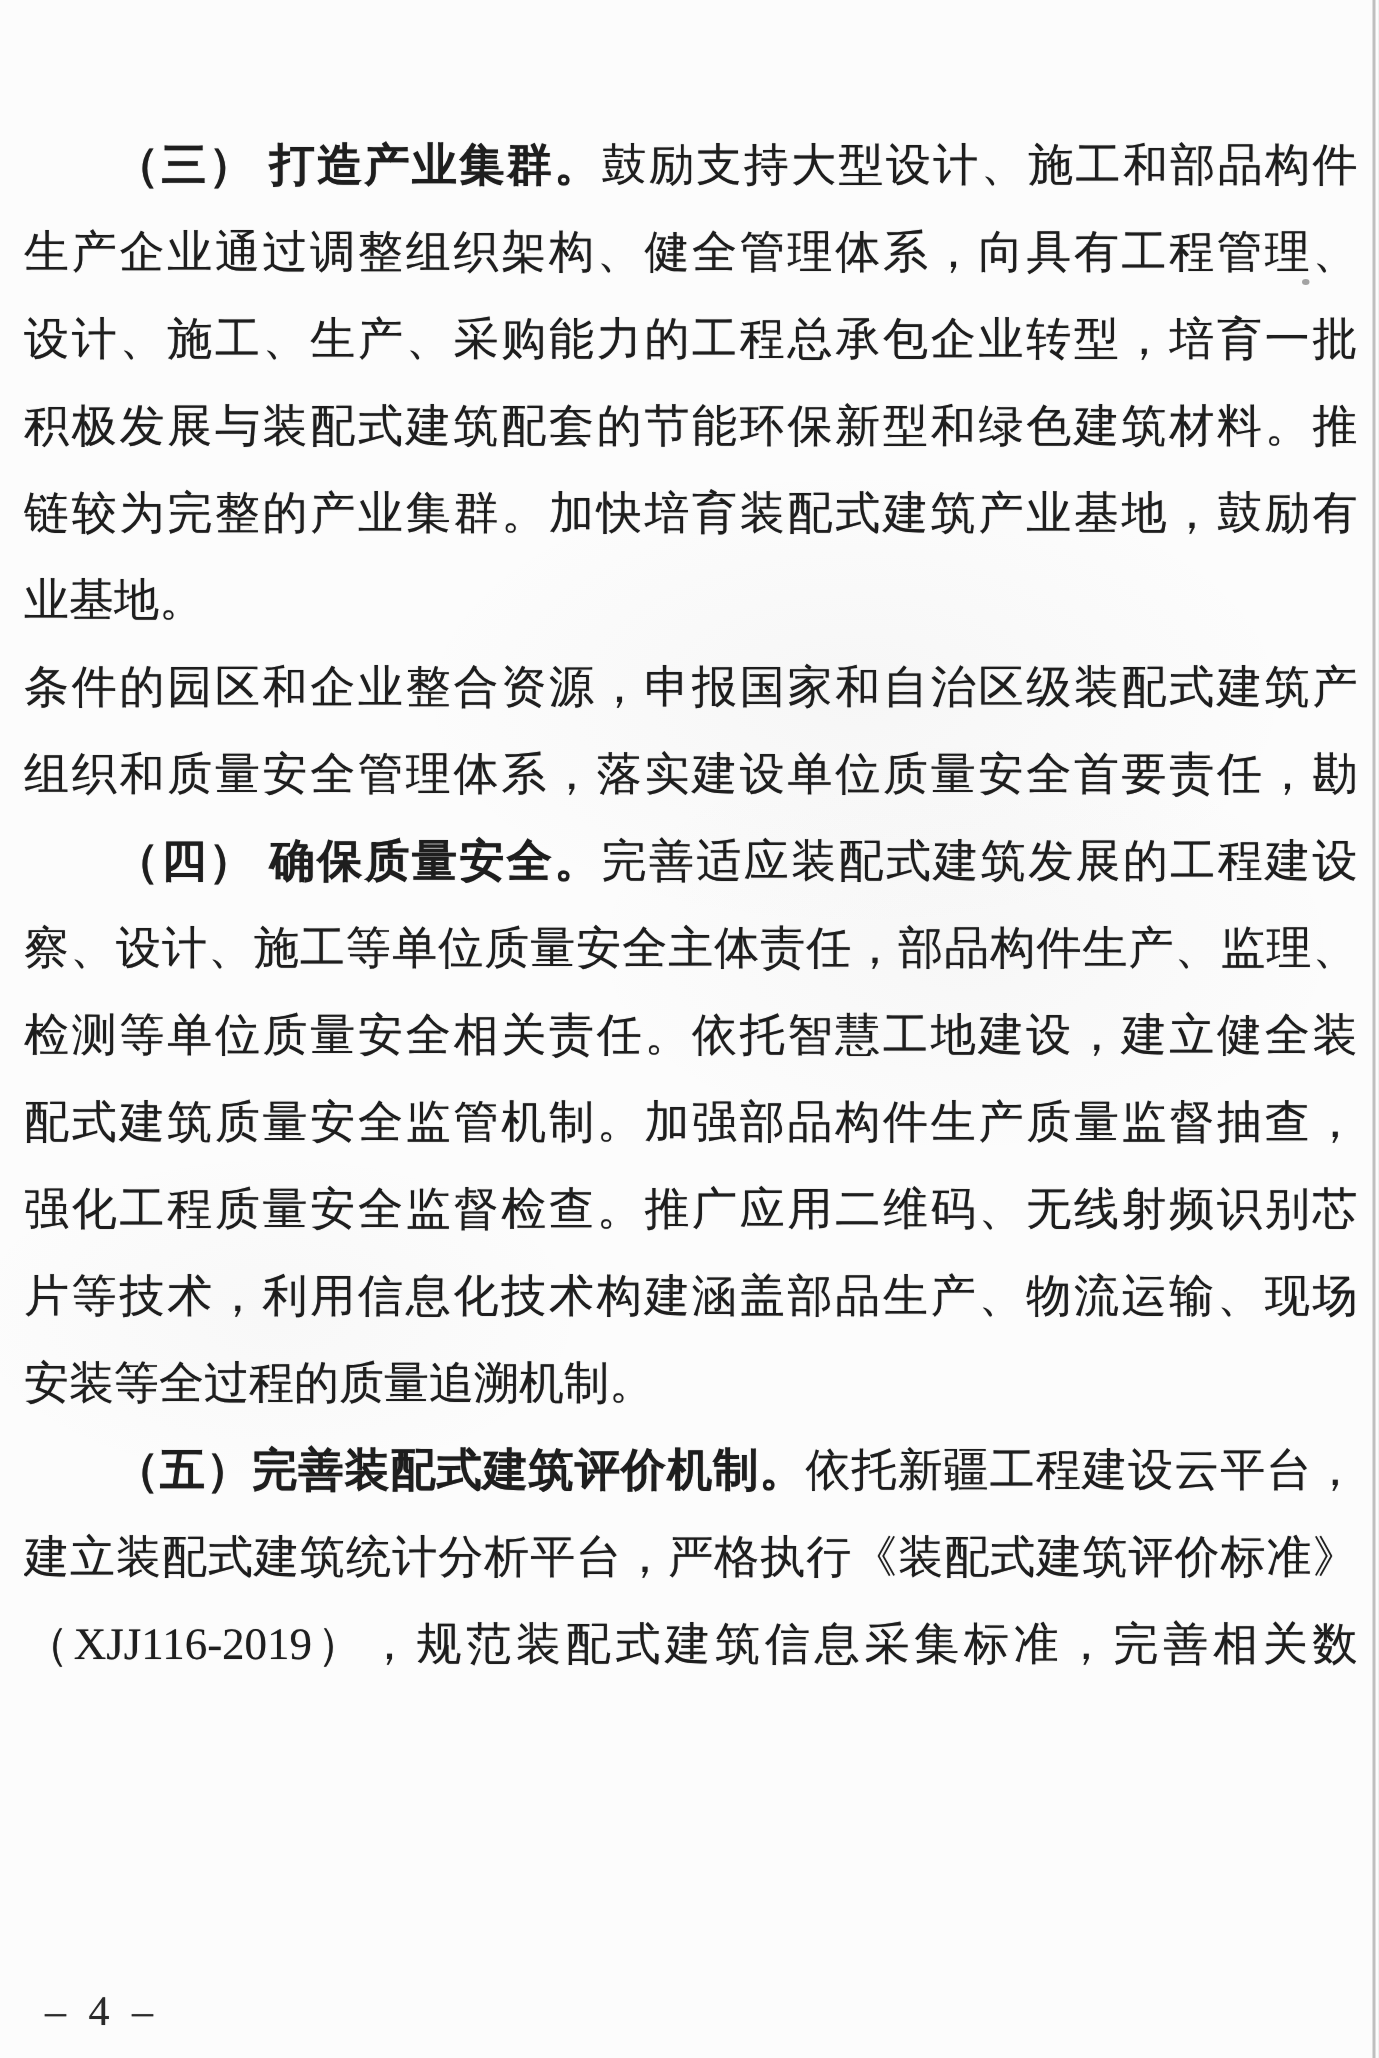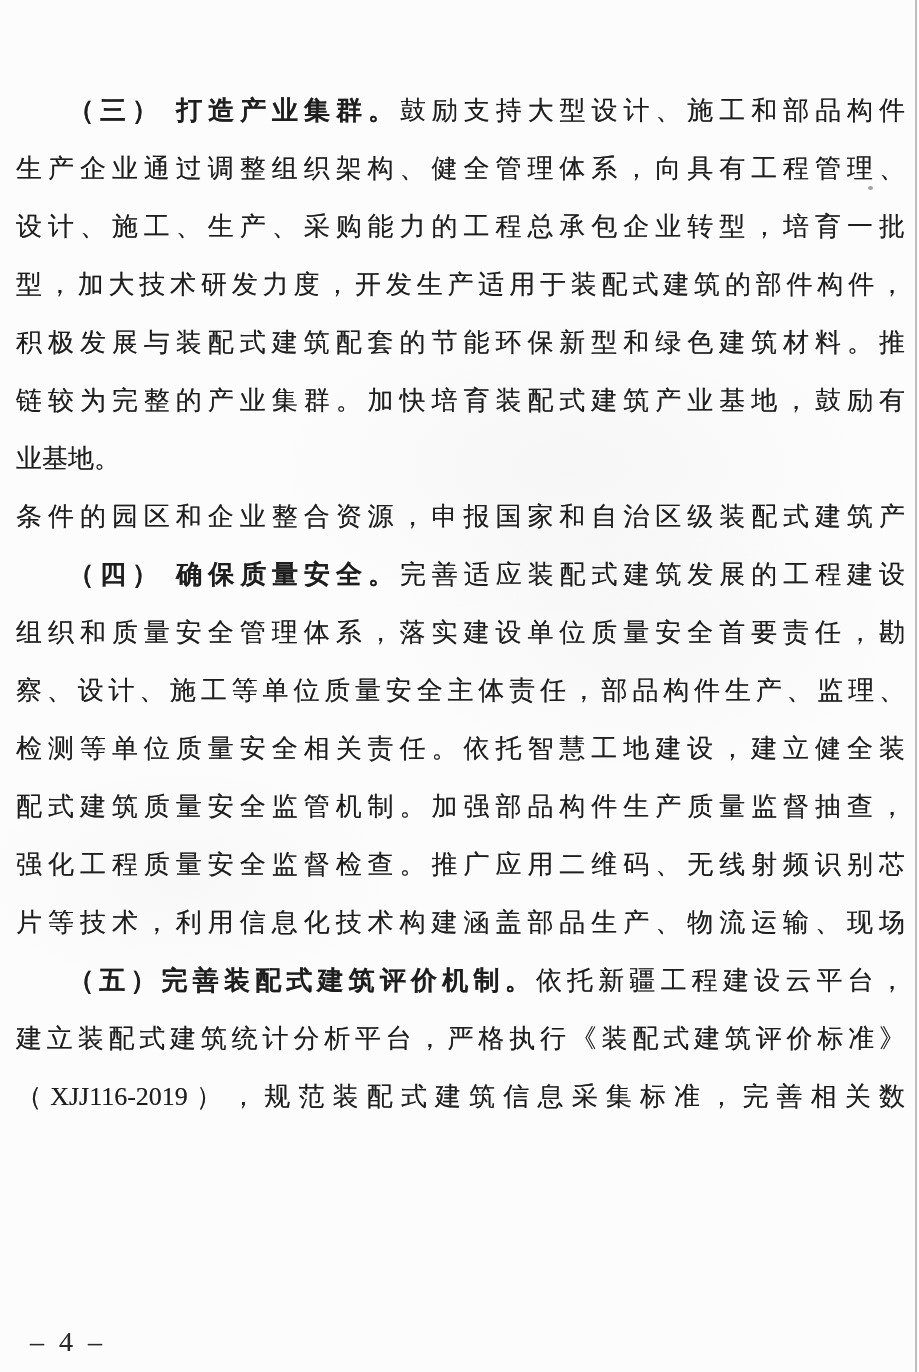--- a/index.html
+++ b/index.html
@@ -18,21 +18,21 @@
     color: #1e1e1e;
   }
   .body-text {
     position: absolute;
     top: 82px;
     left: 16px;
     right: 14px;
   }
   .para { margin: 0; }
   .line {
-    font-size: 26px;
+    font-size: 30px;
     line-height: 58px;
     height: 58px;
     overflow: hidden;
     white-space: nowrap;
     text-align: justify;
     text-align-last: justify;
     text-shadow: 0 0 0.6px rgba(20,20,20,0.55);
   }
   
   .line { white-space: normal; }
@@ -68,34 +68,34 @@
 </style>
 </head>
 <body>
 
 <div class="page">
   <div class="body-text">
       <div class="para">
         <div class="line first"><span class="lead">（三） 打造产业集群。</span><span>鼓励支持大型设计、施工和部品构件</span></div>
         <div class="line"><span>生产企业通过调整组织架构、健全管理体系，向具有工程管理、</span></div>
         <div class="line"><span>设计、施工、生产、采购能力的工程总承包企业转型，培育一批</span></div>
-        <div class="line"><span>型，加大技术研发力度，开发生产适用于装配式建筑的部件构件，</span></div>
         <div class="line"><span>积极发展与装配式建筑配套的节能环保新型和绿色建筑材料。推</span></div>
         <div class="line"><span>链较为完整的产业集群。加快培育装配式建筑产业基地，鼓励有</span></div>
         <div class="line end"><span>业基地。</span></div>
         <div class="line"><span>条件的园区和企业整合资源，申报国家和自治区级装配式建筑产</span></div>
       </div>
       <div class="para">
+        <div class="line"><span>组织和质量安全管理体系，落实建设单位质量安全首要责任，勘</span></div>
         <div class="line first"><span class="lead">（四） 确保质量安全。</span><span>完善适应装配式建筑发展的工程建设</span></div>
-        <div class="line"><span>组织和质量安全管理体系，落实建设单位质量安全首要责任，勘</span></div>
         <div class="line"><span>察、设计、施工等单位质量安全主体责任，部品构件生产、监理、</span></div>
         <div class="line"><span>检测等单位质量安全相关责任。依托智慧工地建设，建立健全装</span></div>
         <div class="line"><span>配式建筑质量安全监管机制。加强部品构件生产质量监督抽查，</span></div>
         <div class="line"><span>强化工程质量安全监督检查。推广应用二维码、无线射频识别芯</span></div>
         <div class="line"><span>片等技术，利用信息化技术构建涵盖部品生产、物流运输、现场</span></div>
+        <div class="line end"><span>安装等全过程的质量追溯机制。</span></div>
       </div>
       <div class="para">
         <div class="line first"><span class="lead">（五）完善装配式建筑评价机制。</span><span>依托新疆工程建设云平台，</span></div>
         <div class="line"><span>建立装配式建筑统计分析平台，严格执行《装配式建筑评价标准》</span></div>
         <div class="line"><span>（XJJ116-2019），规范装配式建筑信息采集标准，完善相关数</span></div>
       </div>
     </div>
   <div class="footer-num">– 4 –</div>
   <div class="scan-edge-line"></div>
   <div class="scan-speck"></div>

